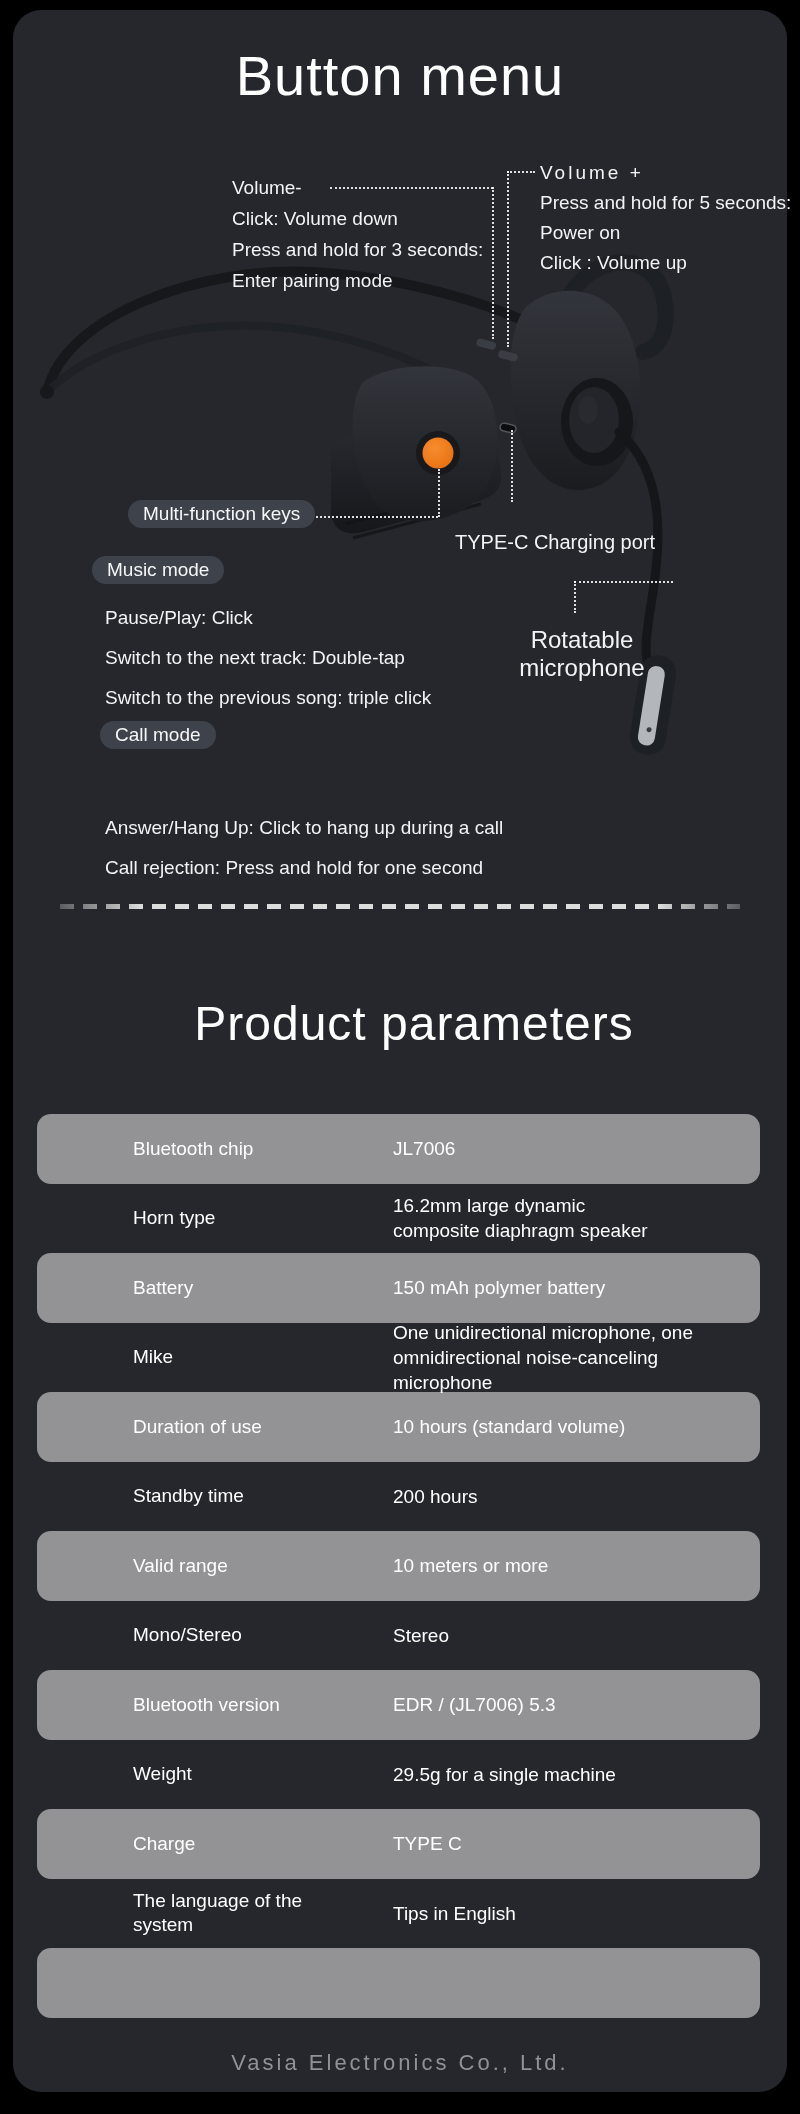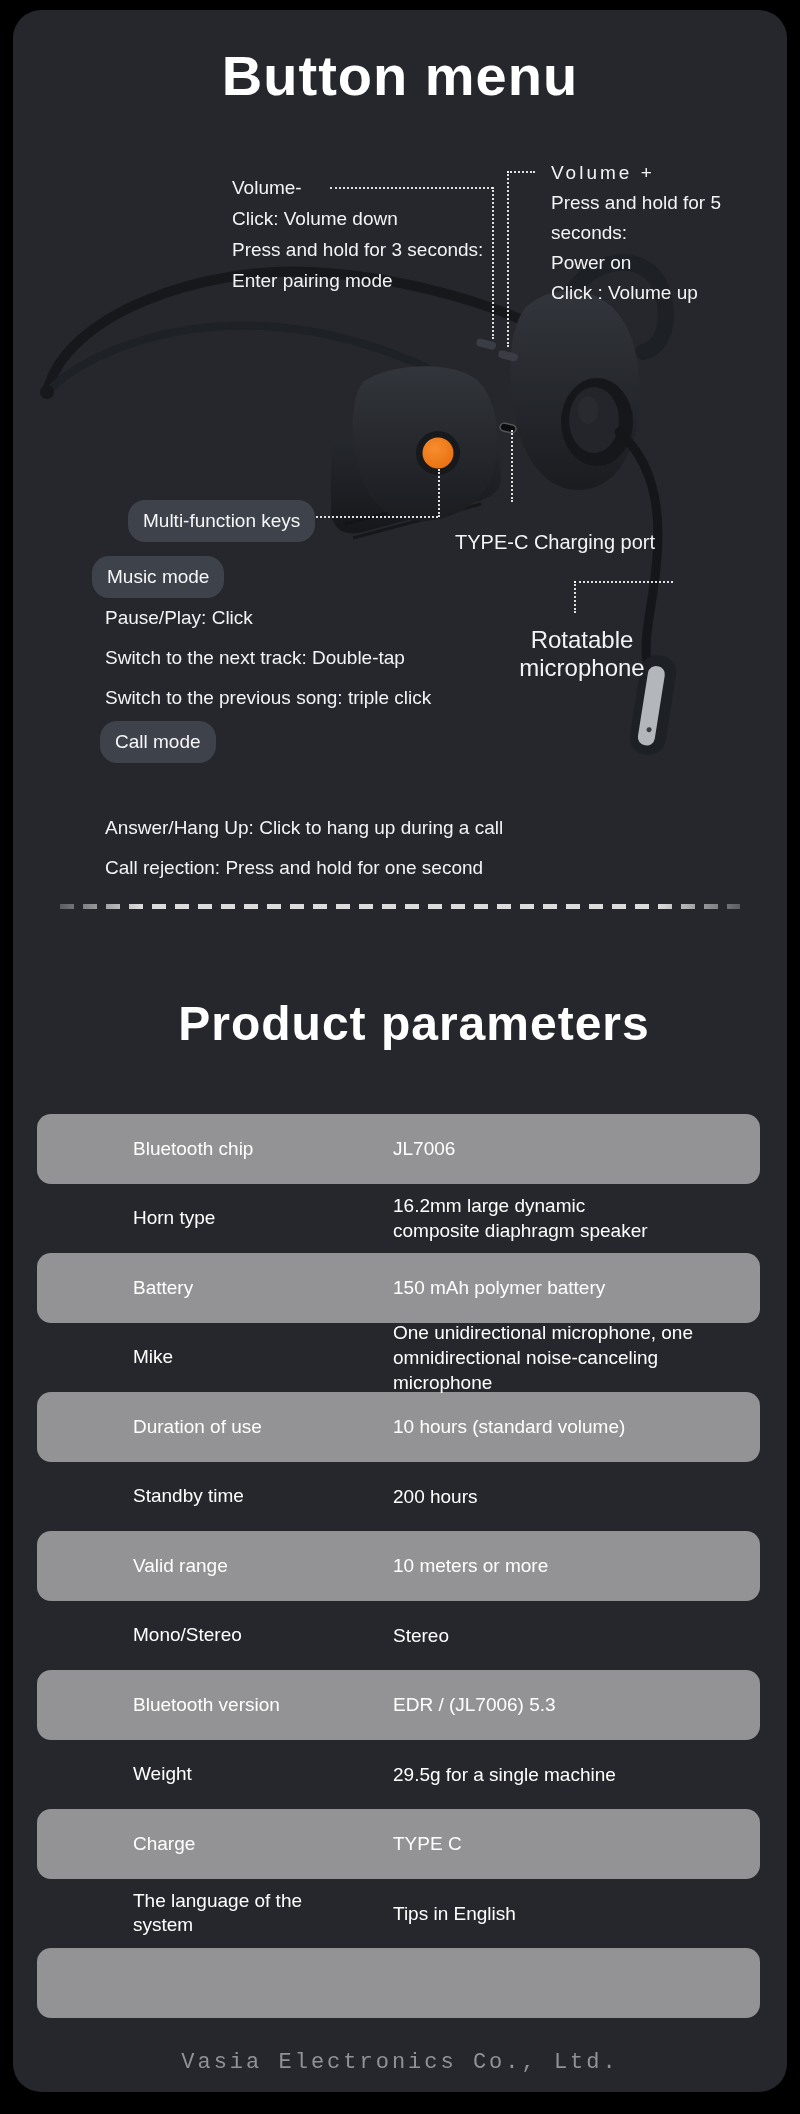--- a/index.html
+++ b/index.html
@@ -2,35 +2,35 @@
 <html><head>
 <meta charset="utf-8">
 <style>
   html,body{margin:0;padding:0;background:#000;}
   .stage{position:relative;width:800px;height:2114px;background:#000;overflow:hidden;
          font-family:"Liberation Sans",sans-serif;color:#f2f3f5;}
   .panel{position:absolute;left:13px;top:10px;width:774px;height:2082px;
          background:#25272c;border-radius:28px;}
   
   .h-main{position:absolute;left:0;right:0;text-align:center;color:#fff;
-          font-weight:bold;letter-spacing:1px;}
+          font-weight:normal;letter-spacing:1px;}
   #title-button-menu{top:46px;font-size:56px;line-height:60px;}
   #title-product-params{top:996px;font-size:48px;line-height:56px;padding-left:28px;}
   
   .callout{position:absolute;font-size:19px;color:#f2f3f5;}
   #vminus{left:232px;top:172px;line-height:31px;}
-  #vplus{left:540px;top:158px;line-height:30px;margin-left:11px;}
+  #vplus{left:540px;top:158px;line-height:30px;}
   #vplus .cap-label{letter-spacing:3px;}
   #typec-label{left:455px;top:506px;font-size:20px;margin-top:25px;}
   #rotmic{left:512px;top:626px;width:140px;text-align:center;line-height:28px;font-size:24px;}
   #music-lines{left:105px;top:598px;line-height:40px;}
   #call-lines{left:105px;top:808px;line-height:40px;}
   
   .pill{position:absolute;display:inline-block;background:#3e424a;border-radius:17px;
-        padding:8px 15px;font-size:19px;color:#f5f6f7;line-height:26px;}
+        padding:1px 15px;font-size:19px;color:#f5f6f7;line-height:26px;}
   #mfk-pill{left:128px;top:500px;}
   #music-pill{left:92px;top:556px;}
   #call-pill{left:100px;top:721px;}
   
   .dh{position:absolute;border-top:2px dotted rgba(255,255,255,.85);height:0;}
   .dv{position:absolute;border-left:2px dotted rgba(255,255,255,.85);width:0;}
   #ln-vminus-h{left:330px;top:187px;width:163px;}
   #ln-vminus-v{left:492px;top:187px;height:152px;}
   #ln-vplus-h{left:507px;top:171px;width:28px;}
   #ln-vplus-v{left:507px;top:171px;height:176px;}
@@ -45,21 +45,21 @@
     -webkit-mask:linear-gradient(90deg,rgba(0,0,0,.3),#000 12%,#000 88%,rgba(0,0,0,.3));
     mask:linear-gradient(90deg,rgba(0,0,0,.3),#000 12%,#000 88%,rgba(0,0,0,.3));}
   
   #param-table{position:absolute;left:37px;top:1114px;width:723px;}
   .prow{height:69.5px;display:flex;align-items:center;gap:32px;}
   .prow.shaded{background:#939395;border-radius:14px;}
   .plabel{margin-left:96px;width:170px;font-size:19px;line-height:24px;color:#fff;}
   .pvalue{margin-left:58px;flex:1;font-size:19px;line-height:25px;color:#fff;}
   
   #footer{position:absolute;left:0;right:0;top:2050px;text-align:center;
-          font-family:Liberation Mono, monospace;font-size:22px;
+          font-family:Liberation Sans, sans-serif;font-size:22px;
           letter-spacing:3px;color:#8f9296;}
   
   #headset{position:absolute;left:13px;top:210px;}
 </style>
 </head>
 <body>
 
 <div class="stage">
   <div class="panel"></div>
 

